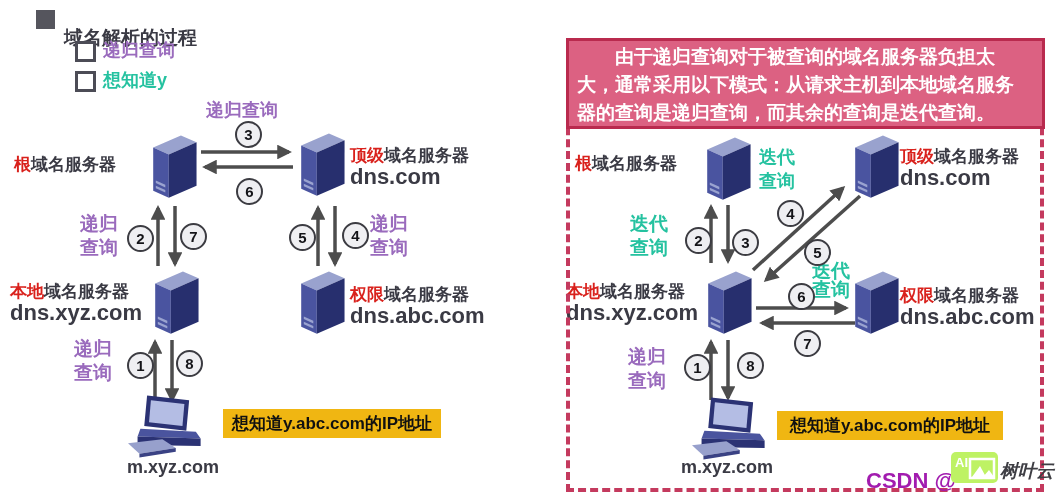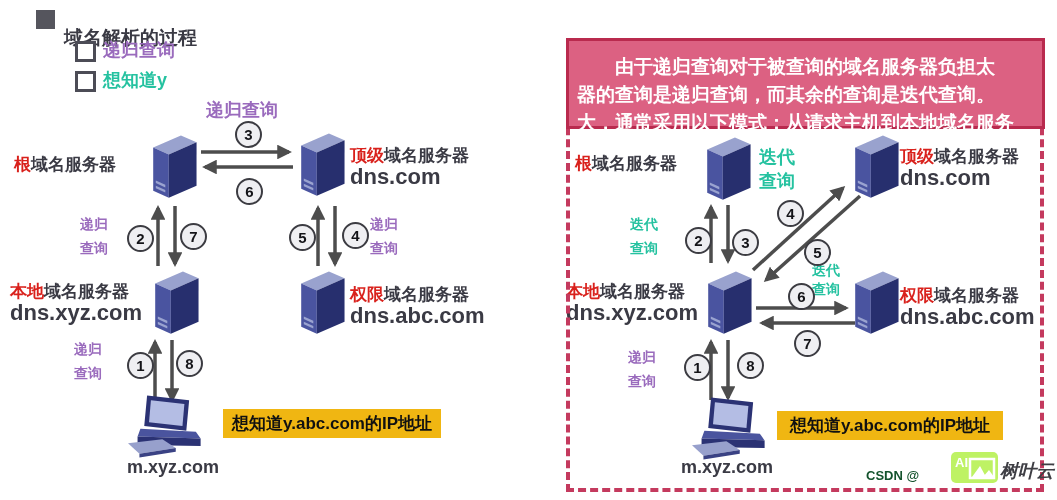--- a/index.html
+++ b/index.html
@@ -7,50 +7,50 @@
     position:relative;width:1057px;height:500px;background:#ffffff;overflow:hidden;
     font-family:"Liberation Sans","DejaVu Sans",sans-serif;font-weight:bold;color:#3a3a44;
   }
   .abs{position:absolute;}
   .ctr{}
   .red{color:#d9211c;}
   .purple{color:#9a6bbd;}
   .teal{color:#25c2a0;}
   .lbl{font-size:17px;line-height:21px;white-space:nowrap;}
   .dom{font-size:22px;line-height:21px;white-space:nowrap;}
-  .qlabel{font-size:14px;line-height:24px;text-align:center;white-space:nowrap;}
+  .qlabel{font-size:19px;line-height:24px;text-align:center;white-space:nowrap;}
   .step{
     position:absolute;width:23px;height:23px;border-radius:50%;
     border:2px solid #3c3c42;background:#efeff2;color:#141418;
     font-size:15px;line-height:23px;text-align:center;z-index:4;
   }
   .tower{position:absolute;width:52px;height:68px;z-index:3;}
   .pc{position:absolute;width:86px;height:66px;z-index:3;}
   .yellowbox{
     position:absolute;background:#f0b612;color:#111111;font-size:17px;
     line-height:29px;text-align:center;z-index:3;white-space:nowrap;
   }
   #legend-title{left:64px;top:25px;font-size:19px;}
   .legend-sq{left:36px;top:10px;width:19px;height:19px;background:#55555d;position:absolute;}
   .cb{position:absolute;width:15px;height:15px;border:3px solid #4c4c56;background:#ffffff;}
   .legend-item{font-size:18px;position:absolute;white-space:nowrap;}
   #note-box{
     left:566px;top:38px;width:479px;height:91px;box-sizing:border-box;
     background:#dc6182;border:3px solid #b92a4e;color:#ffffff;
-    font-size:19px;line-height:28px;padding:12px 8px;z-index:3;
+    font-size:19px;line-height:28px;padding:2px 8px;z-index:3;
   }
   .note-line{display:block;white-space:nowrap;}
   .note-line:first-child{text-indent:2em;}
   #panel-border{
     left:566px;top:44px;width:470px;height:444px;position:absolute;
     border-left:4px dashed #c43a5e;border-right:4px dashed #c43a5e;
     border-bottom:4px dashed #c43a5e;z-index:1;
   }
   #arrow-layer{position:absolute;left:0;top:0;z-index:2;}
-  #wm-csdn{left:866px;top:468px;font-size:13px;color:#14532d;z-index:5;font-weight:bold;white-space:nowrap;}
+  #wm-csdn{left:866px;top:468px;font-size:22px;color:#a21caf;z-index:5;font-weight:bold;white-space:nowrap;}
   #wm-badge{left:951px;top:452px;width:47px;height:31px;background:#bef264;border-radius:5px;z-index:6;}
   #wm-brand{left:1000px;top:459px;font-size:18px;color:#3e3e44;z-index:6;white-space:nowrap;font-style:italic;}
 </style>
 </head>
 <body>
 
 <div id="stage">
 
   <svg width="0" height="0" style="position:absolute" aria-hidden="true">
     <defs>
@@ -161,22 +161,22 @@
 
   <svg class="pc" style="left:128px;top:392px;">
       <use href="#pc"></use>
     </svg>
   <div class="yellowbox" style="left:223px;top:409px;width:218px;height:29px;">想知道y.abc.com的IP地址</div>
   <div class="abs lbl" style="left:127px;top:457px;font-size:18px;">m.xyz.com</div>
 
   <div id="panel-border"></div>
   <div class="abs" id="note-box">
     <span class="note-line">由于递归查询对于被查询的域名服务器负担太</span>
+    <span class="note-line">大，通常采用以下模式：从请求主机到本地域名服务</span>
     <span class="note-line">器的查询是递归查询，而其余的查询是迭代查询。</span>
-    <span class="note-line">大，通常采用以下模式：从请求主机到本地域名服务</span>
   </div>
 
   <svg class="tower" style="left:702px;top:132px;">
       <use href="#tower"></use>
     </svg>
   <div class="abs lbl" style="left:575px;top:153px;"><span class="red">根</span><span>域名服务器</span></div>
   <div class="abs teal qlabel" style="left:759px;top:145px;font-size:18px;">
     <div>迭代</div>
     <div>查询</div>
   </div>

